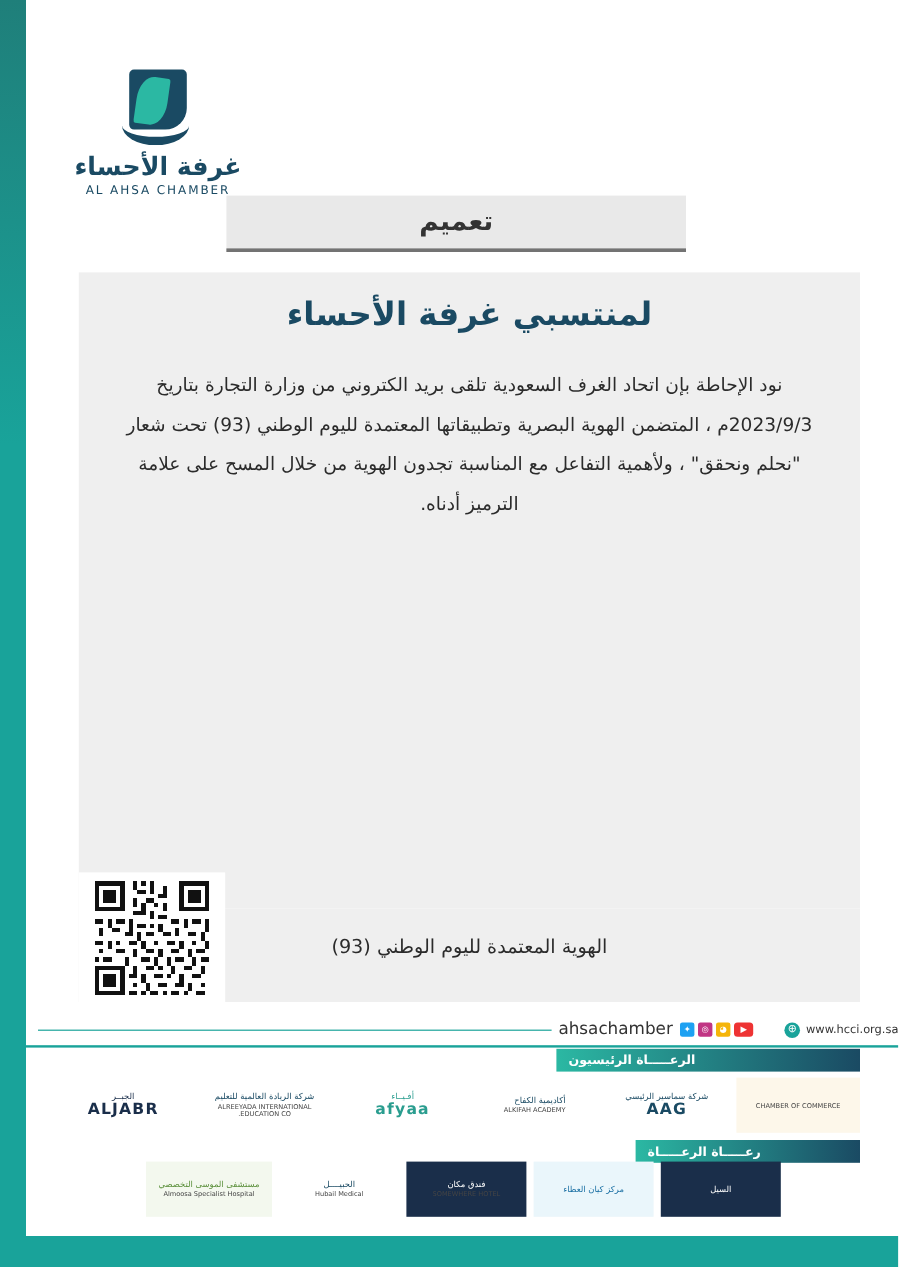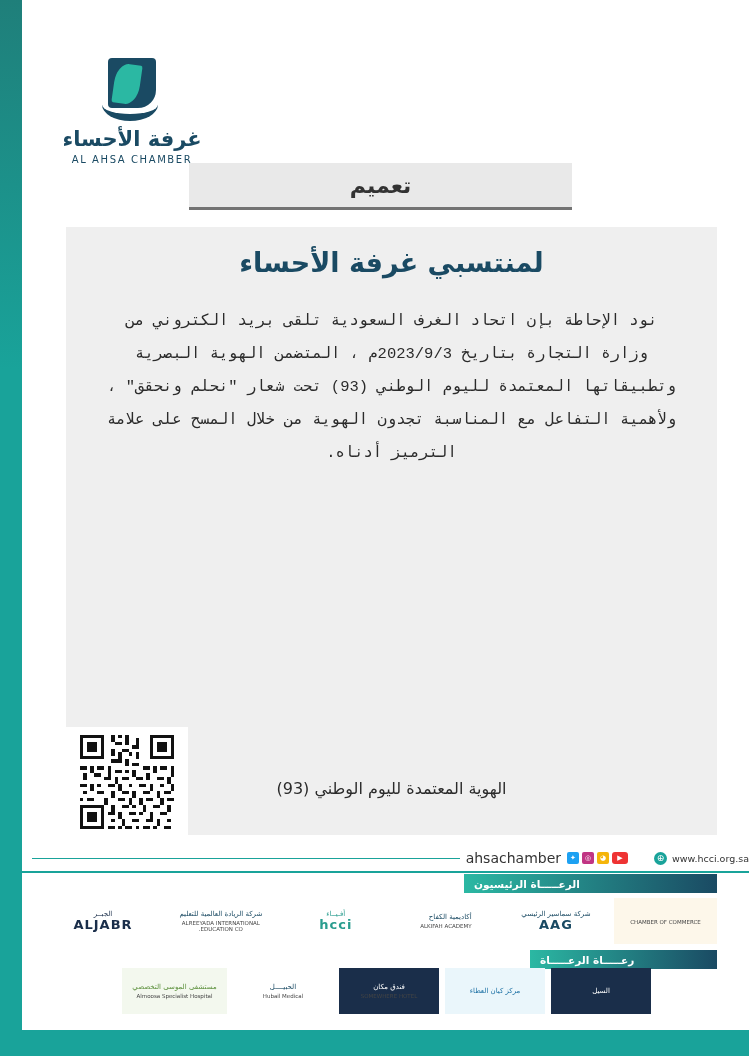--- a/index.html
+++ b/index.html
@@ -124,21 +124,20 @@
   .paragraph {
     position: absolute;
     right: 34px;
     left: 34px;
     top: 78px;
     text-align: center;
     font-size: 15.5px;
     line-height: 33px;
     color: #2b2b2b;
     direction: rtl;
-    font-family: Liberation Mono, monospace;
   }
   
   .qr-band {
     position: absolute;
     left: 66px;
     top: 757px;
     width: 651px;
     height: 78px;
     background: #efefef;
   }
@@ -431,21 +430,21 @@
       <div class="sponsor-cell" style="background: rgb(255, 255, 255); color: rgb(26, 74, 99); width: 106px;">
         <div><span class="lbl">شركة سماسير الرئيسي</span><span class="big">AAG</span></div>
       </div>
       <div class="sponsor-cell" style="background: rgb(255, 255, 255); color: rgb(26, 74, 99); width: 106px; text-align: right;">
         <div>
           <span class="lbl">أكاديمية الكفاح</span>
           <span class="sub">ALKIFAH ACADEMY</span>
         </div>
       </div>
       <div class="sponsor-cell" style="background: rgb(255, 255, 255); color: rgb(42, 157, 143); width: 106px;">
-        <div><span class="lbl">أفـيــاء</span><span class="big">hcci</span></div>
+        <div><span class="lbl">أفـيــاء</span><span class="big">afyaa</span></div>
       </div>
       <div class="sponsor-cell" style="background: rgb(255, 255, 255); color: rgb(26, 74, 99); width: 116px;">
         <div>
           <span class="lbl">شركة الريادة العالمية للتعليم</span>
           <span class="sub">ALREEYADA INTERNATIONAL EDUCATION CO.</span>
         </div>
       </div>
       <div class="sponsor-cell" style="background: rgb(255, 255, 255); color: rgb(26, 46, 74); width: 112px;">
         <div><span class="lbl">الجبــر</span><span class="big">ALJABR</span></div>
       </div>

